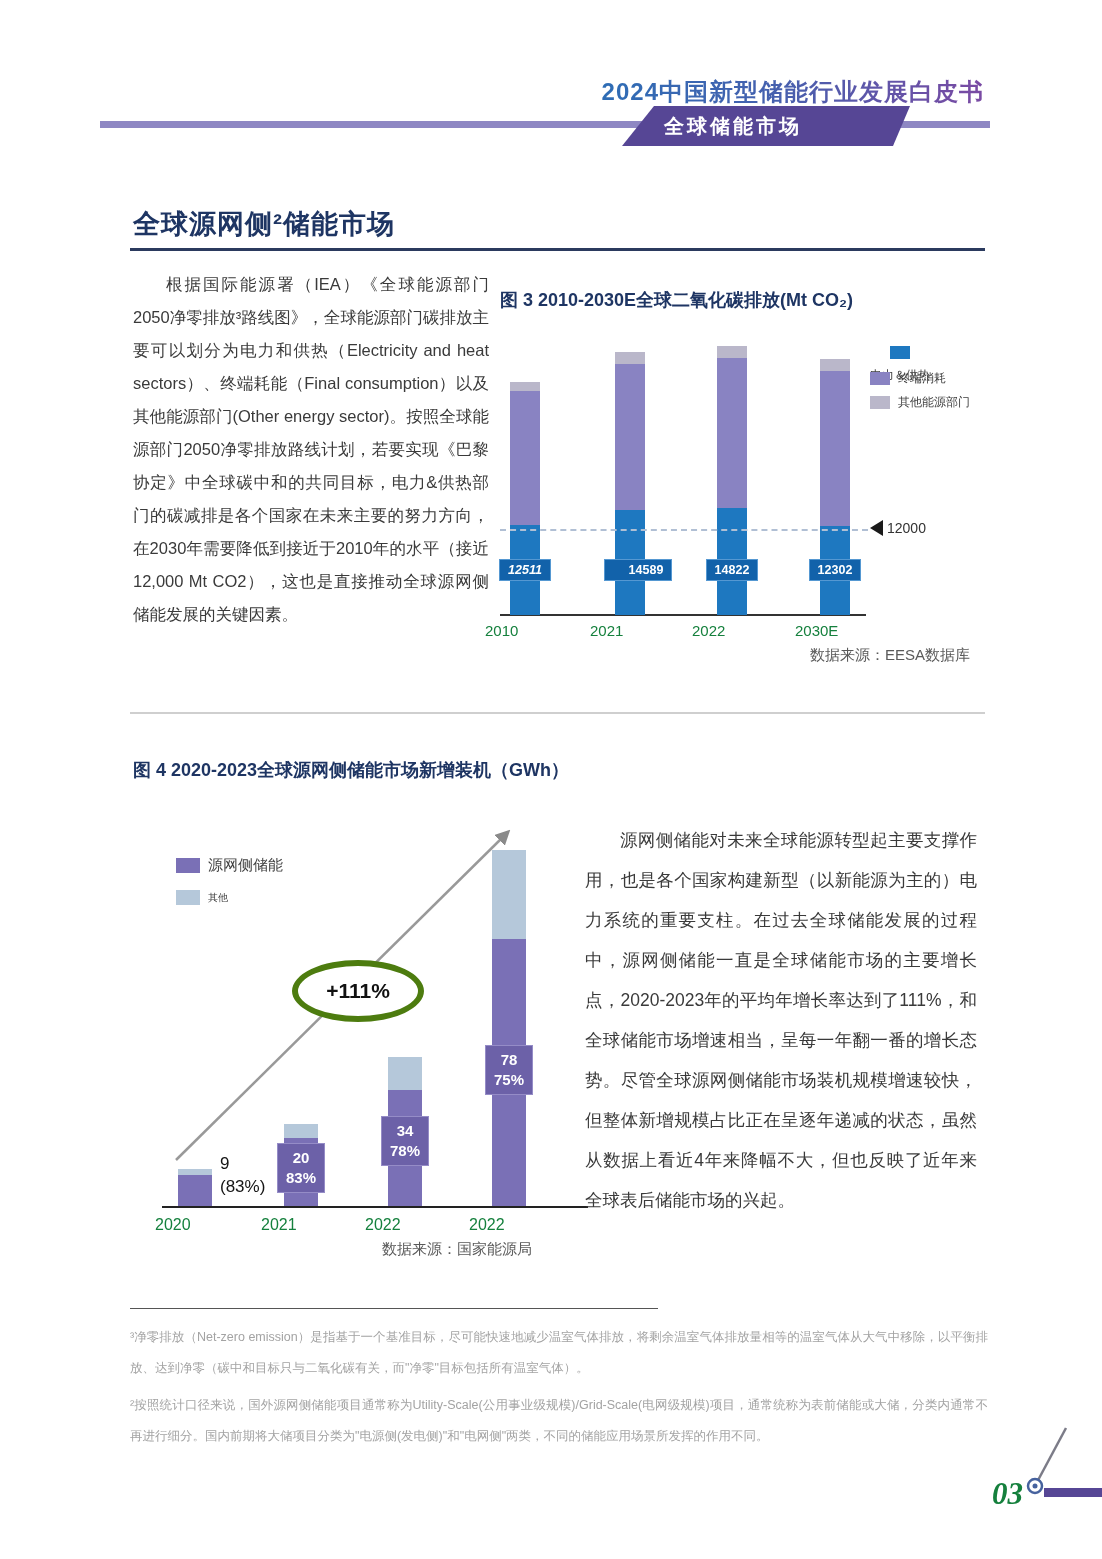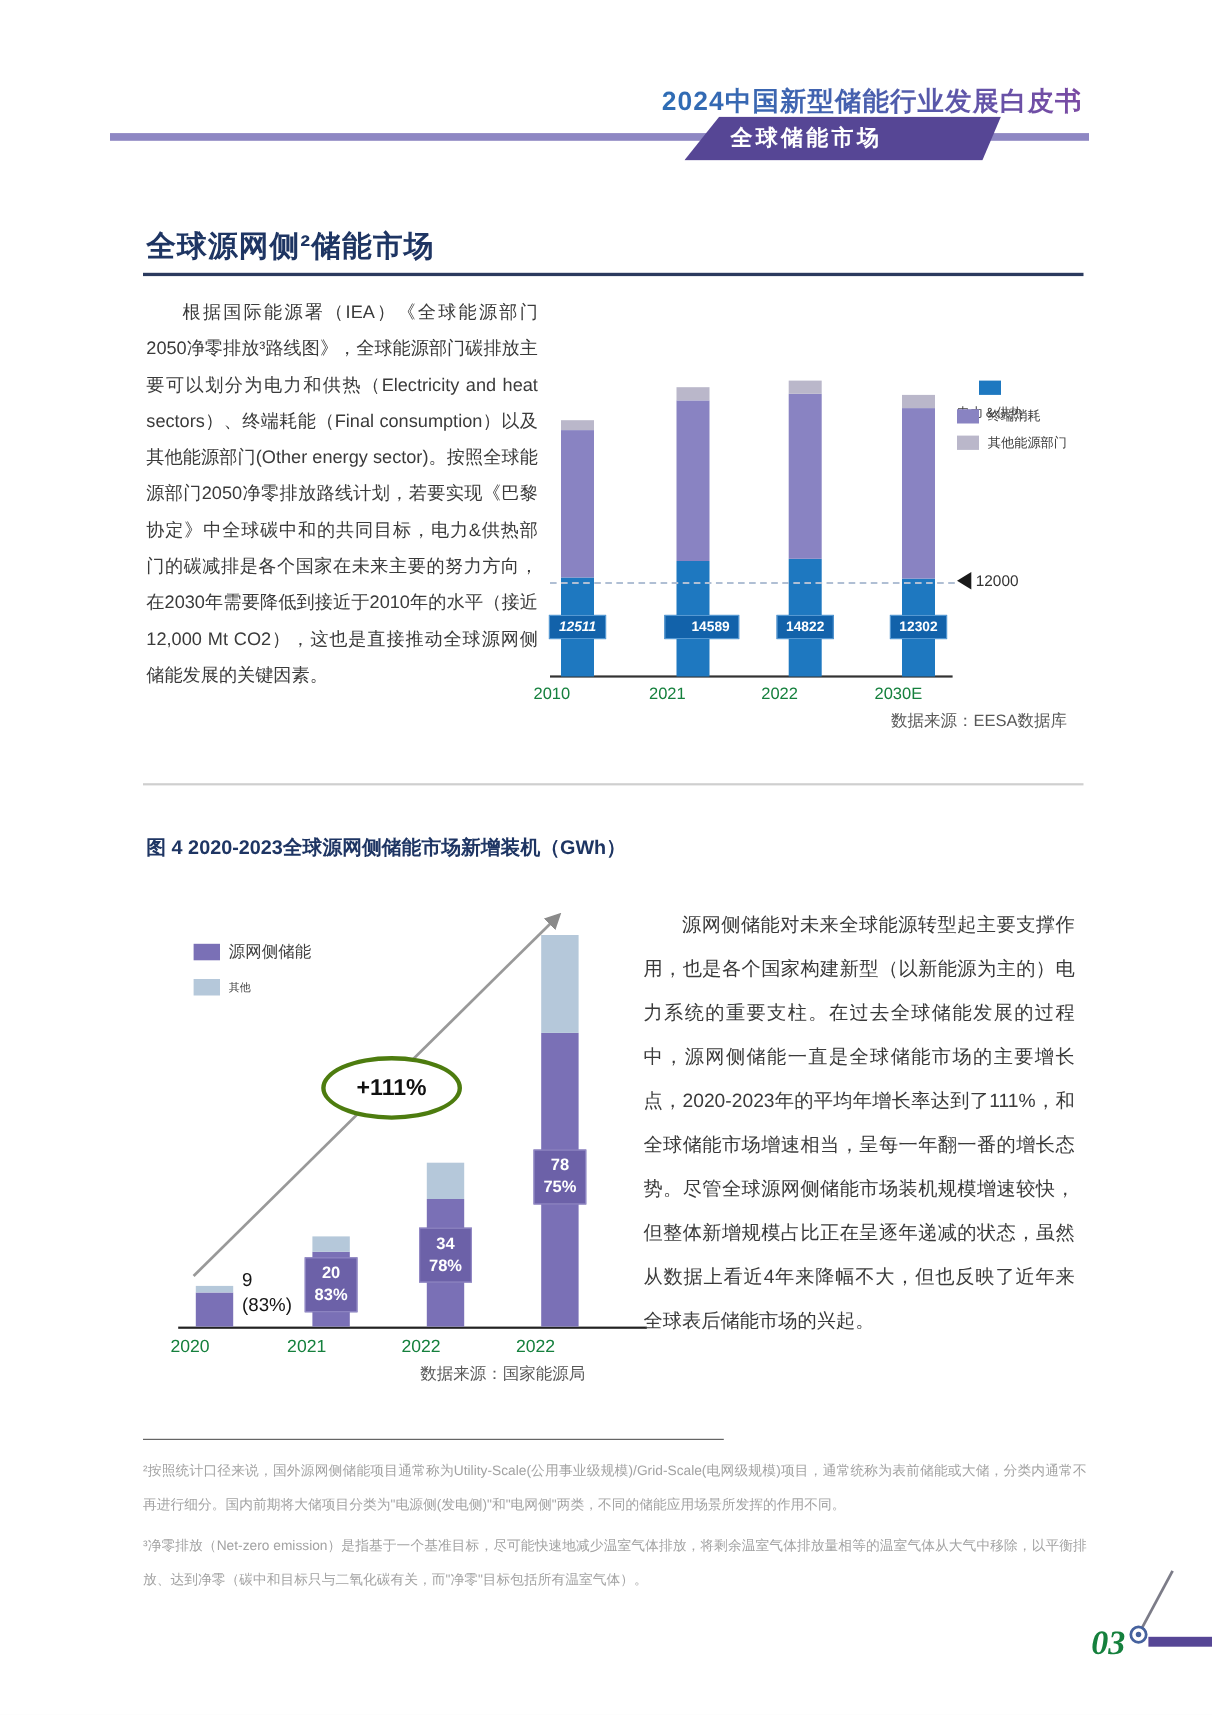--- a/index.html
+++ b/index.html
@@ -53,21 +53,21 @@
   .vlabel1{position:absolute;width:50px;height:20px;background:#1262aa;border:1px solid #5598d2;
        color:#ffffff;font-size:12.5px;font-weight:bold;text-align:center;line-height:20px;}
   .source1{top:316px;right:6px;}
 
   
   #chart2{top:818px;left:158px;width:448px;height:460px;}
   .axis2{top:388px;left:4px;width:426px;height:2px;background:#222222;}
   .vlabel2{position:absolute;width:46px;background:#6c61a8;border:1px solid #958cc7;color:#ffffff;
        font-weight:bold;font-size:15px;text-align:center;line-height:20px;padding:4px 0;}
   .extlabel{position:absolute;font-size:17px;color:#141414;line-height:23px;}
-  .ellipse{top:142px;left:134px;width:120px;height:50px;background:#ffffff;border:4px solid #4d7c0f;
+  .ellipse{top:142px;left:134px;width:120px;height:50px;background:#ffffff;border:6px solid #4d7c0f;
        border-radius:50%;display:flex;align-items:center;justify-content:center;
        font-size:21px;font-weight:bold;color:#111111;}
   .source2{top:422px;left:224px;}
 
   
   .divider{top:712px;left:130px;width:855px;height:2px;background:#cfcfcf;}
   .fn-divider{top:1308px;left:130px;width:528px;height:1px;background:#555555;}
   .footnotes{top:1322px;left:130px;width:858px;}
   .footnotes p{margin:0 0 6px 0;font-size:12.5px;line-height:31px;color:#a3a3a3;text-align:justify;}
 
@@ -85,20 +85,21 @@
   <div class="abs header-bar"></div>
   <div class="abs banner">
     <span>全球储能市场</span>
   </div>
 
   <h1 class="abs section-title">全球源网侧²储能市场</h1>
   <div class="abs section-underline"></div>
 
   <p class="abs para-left">根据国际能源署（IEA）《全球能源部门2050净零排放³路线图》，全球能源部门碳排放主要可以划分为电力和供热（Electricity and heat sectors）、终端耗能（Final consumption）以及其他能源部门(Other energy sector)。按照全球能源部门2050净零排放路线计划，若要实现《巴黎协定》中全球碳中和的共同目标，电力&amp;供热部门的碳减排是各个国家在未来主要的努力方向，在2030年需要降低到接近于2010年的水平（接近12,000 Mt CO2），这也是直接推动全球源网侧储能发展的关键因素。</p>
 
+  <div class="abs fig-title fig3-title">图 3 2010-2030E全球二氧化碳排放(Mt CO₂)</div>
   <div class="abs" id="chart1">
     <div class="abs axis1"></div>
     <div class="abs source source1">数据来源：EESA数据库</div>
   <div class="seg" style="left: 12px; top: 195px; width: 30px; height: 90px; background: rgb(30, 120, 192);"></div>
       <div class="seg" style="left: 12px; top: 61px; width: 30px; height: 134px; background: rgb(137, 131, 194);"></div>
       <div class="seg" style="left: 12px; top: 52px; width: 30px; height: 9px; background: rgb(186, 183, 202);"></div>
       <div class="xlab" style="left: -13px; top: 292px; width: 80px; font-size: 15px;">2010</div>
       <div class="seg" style="left: 117px; top: 180px; width: 30px; height: 105px; background: rgb(30, 120, 192);"></div>
       <div class="seg" style="left: 117px; top: 34px; width: 30px; height: 146px; background: rgb(137, 131, 194);"></div>
       <div class="seg" style="left: 117px; top: 22px; width: 30px; height: 12px; background: rgb(186, 183, 202);"></div>
@@ -186,22 +187,22 @@
       <div class="lrow" style="left: 18px; top: 72px;">
         <div class="sw" style="background: rgb(181, 200, 218); width: 24px; height: 15px;"></div>
         <div class="ltext" style="font-size: 10px;">其他</div>
       </div>
     </div>
 
   <p class="abs para-right">源网侧储能对未来全球能源转型起主要支撑作用，也是各个国家构建新型（以新能源为主的）电力系统的重要支柱。在过去全球储能发展的过程中，源网侧储能一直是全球储能市场的主要增长点，2020-2023年的平均年增长率达到了111%，和全球储能市场增速相当，呈每一年翻一番的增长态势。尽管全球源网侧储能市场装机规模增速较快，但整体新增规模占比正在呈逐年递减的状态，虽然从数据上看近4年来降幅不大，但也反映了近年来全球表后储能市场的兴起。</p>
 
   <div class="abs fn-divider"></div>
   <div class="abs footnotes">
+    <p>³净零排放（Net-zero emission）是指基于一个基准目标，尽可能快速地减少温室气体排放，将剩余温室气体排放量相等的温室气体从大气中移除，以平衡排放、达到净零（碳中和目标只与二氧化碳有关，而"净零"目标包括所有温室气体）。</p>
     <p>²按照统计口径来说，国外源网侧储能项目通常称为Utility-Scale(公用事业级规模)/Grid-Scale(电网级规模)项目，通常统称为表前储能或大储，分类内通常不再进行细分。国内前期将大储项目分类为"电源侧(发电侧)"和"电网侧"两类，不同的储能应用场景所发挥的作用不同。</p>
-    <p>³净零排放（Net-zero emission）是指基于一个基准目标，尽可能快速地减少温室气体排放，将剩余温室气体排放量相等的温室气体从大气中移除，以平衡排放、达到净零（碳中和目标只与二氧化碳有关，而"净零"目标包括所有温室气体）。</p>
   </div>
 
   <div class="abs page-number">03</div>
   <svg class="abs" style="left:1012px;top:1418px" width="74" height="86" viewBox="0 0 74 86">
     <line x1="24" y1="66" x2="54" y2="10" stroke="#7c7c88" stroke-width="2.5"></line>
     <circle cx="23" cy="68" r="7" fill="#ffffff" stroke="#46629e" stroke-width="2.5"></circle>
     <circle cx="23" cy="68" r="2.5" fill="#46629e"></circle>
   </svg>
   <div class="abs footer-bar"></div>
 

